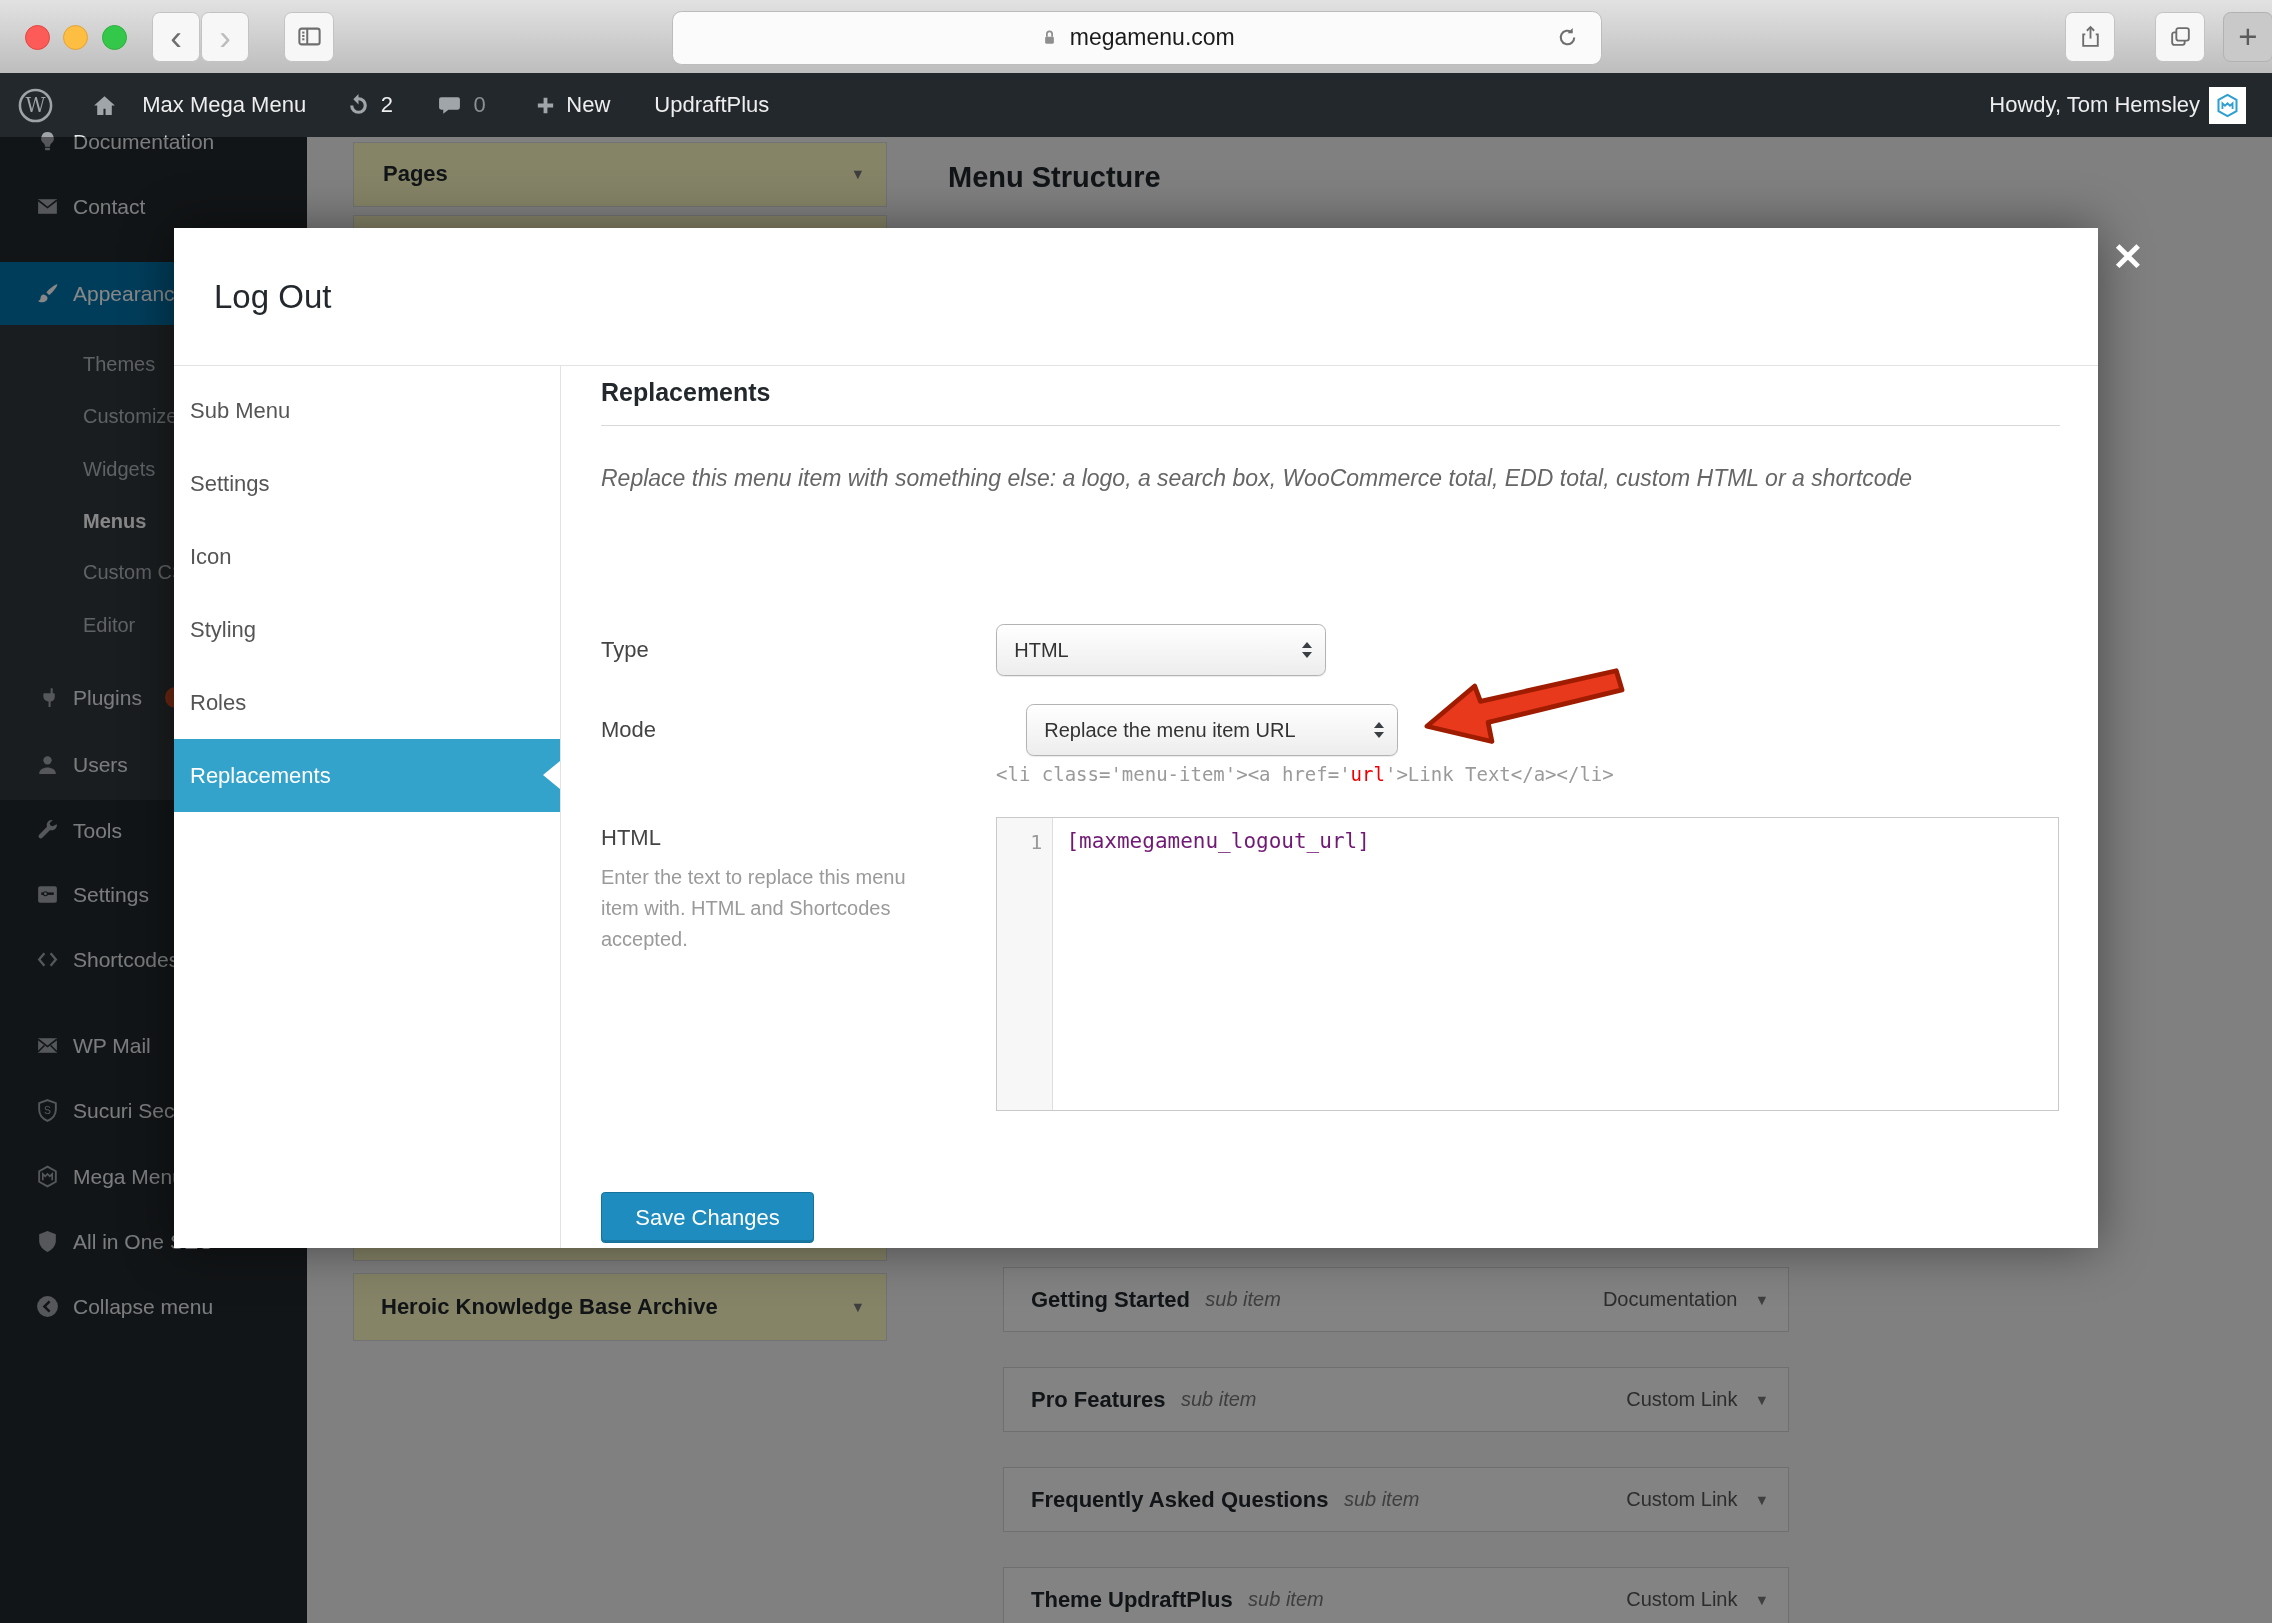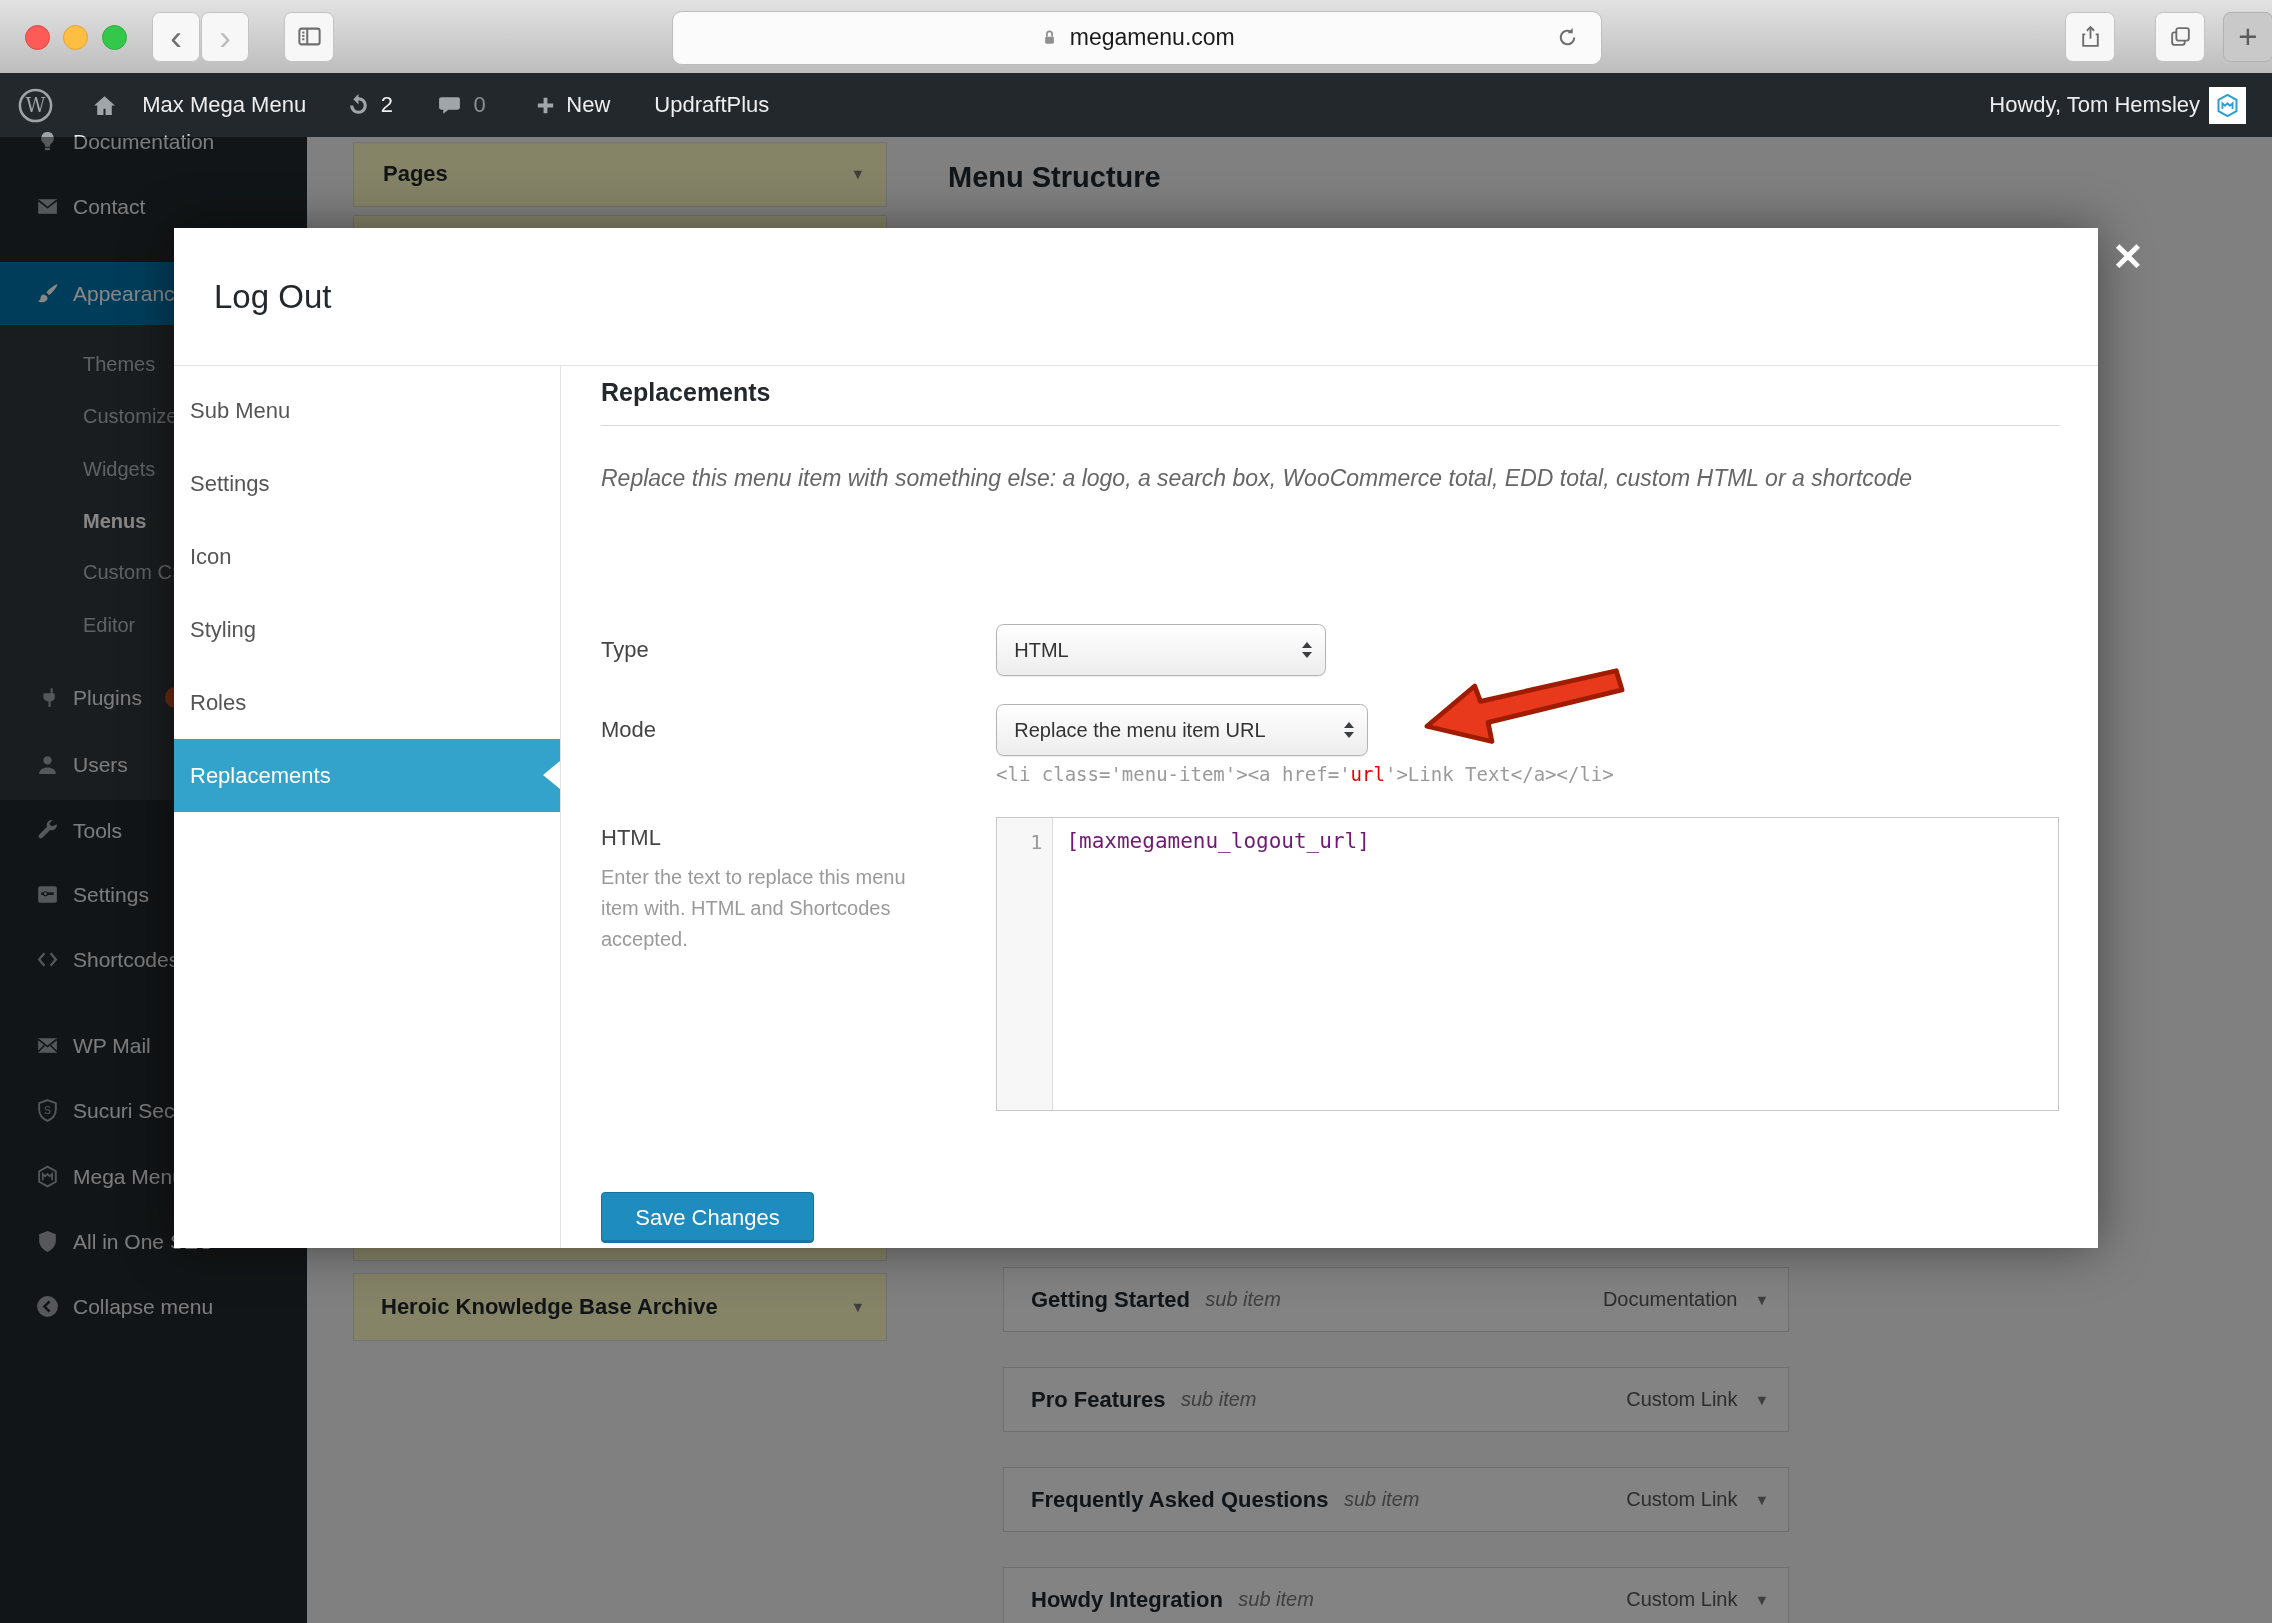--- a/index.html
+++ b/index.html
@@ -314,21 +314,21 @@
       <span class="ty">Custom Link</span>
       <span class="caret">▼</span>
     </div>
     <div class="mrow" style="left:696px;top:1330px;">
       <span class="t">Frequently Asked Questions</span>
       <span class="b">sub item</span>
       <span class="ty">Custom Link</span>
       <span class="caret">▼</span>
     </div>
     <div class="mrow" style="left:696px;top:1430px;">
-      <span class="t">Howdy Integration</span>
+      <span class="t">Theme UpdraftPlus</span>
       <span class="b">sub item</span>
       <span class="ty">Custom Link</span>
       <span class="caret">▼</span>
     </div>
   </div>
 
   <div id="overlay"></div>
 
   <div id="modal-close">✕</div>
 
@@ -352,21 +352,21 @@
     <div class="clabel" style="left:427px;top:396px;height:52px;line-height:52px;">Type</div>
     <div class="sel" style="left:822px;top:396px;width:330px;">
       <span>HTML</span>
       <span class="selarrows">
           <i class="up"></i>
           <i class="dn"></i>
         </span>
     </div>
 
     <div class="clabel" style="left:427px;top:476px;height:52px;line-height:52px;">Mode</div>
-    <div class="sel" style="left:822px;top:476px;width:372px;">
+    <div class="sel" style="left:852px;top:476px;width:372px;">
       <span>Replace the menu item URL</span>
       <span class="selarrows">
           <i class="up"></i>
           <i class="dn"></i>
         </span>
     </div>
 
     <svg class="abs" style="left:1239px;top:437px;" width="221" height="88" viewBox="0 0 230 92">
       <polygon points="14,64 64,22 70,38 212,6 218,26 78,60 82,80" fill="#e8391d" stroke="#9f1c00" stroke-width="5" stroke-linejoin="round"></polygon>
     </svg>

